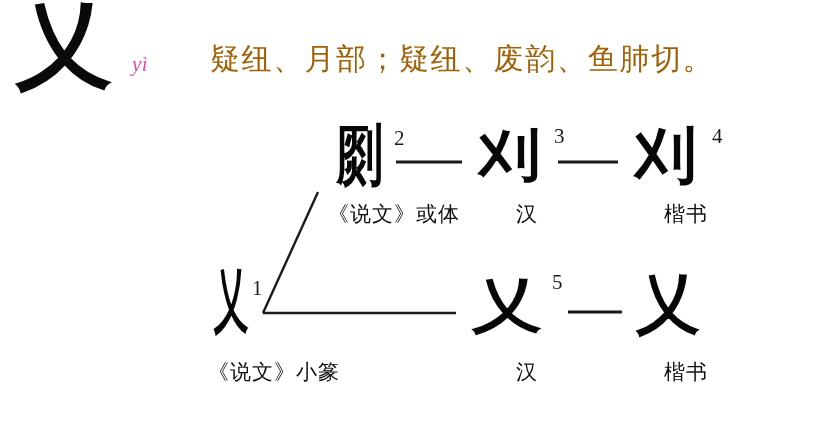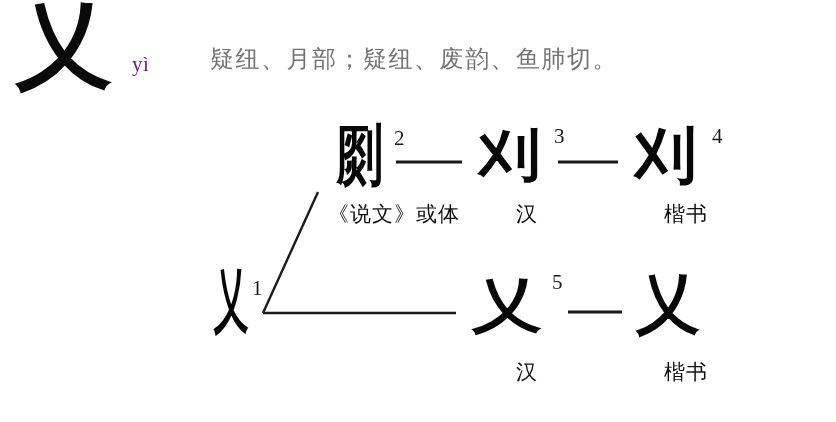--- a/index.html
+++ b/index.html
@@ -38,33 +38,34 @@
     transform: scaleX(1.05);
   }
 
   .pinyin {
     position: absolute;
     left: 132px;
     top: 52px;
     font-family: "Liberation Serif", "DejaVu Serif", serif;
     font-size: 21px;
     letter-spacing: 0.5px;
-    color: #701a75;
+    color: #ec4899;
+    font-style: italic;
   }
 
   .gloss {
     position: absolute;
     left: 210px;
     top: 42px;
     font-family: "DejaVu Serif", "Liberation Serif", serif;
-    font-size: 24px;
+    font-size: 30px;
     line-height: 34px;
     letter-spacing: 1.5px;
     white-space: nowrap;
-    color: #737373;
+    color: #a16207;
   }
 
   
   .diagram {
     position: absolute;
     left: 0;
     top: 100px;
     width: 836px;
     height: 322px;
   }
@@ -182,20 +183,21 @@
     <div class="node" id="node-4">
       <span class="glyph">刈</span>
       <span class="num">4</span>
     </div>
     <div class="caption" id="cap-4">楷书</div>
 
     <div class="node" id="node-1">
       <span class="glyph">乂</span>
       <span class="num">1</span>
     </div>
+    <div class="caption" id="cap-1">《说文》小篆</div>
 
     <div class="node" id="node-5">
       <span class="glyph">乂</span>
       <span class="num">5</span>
     </div>
     <div class="caption" id="cap-5">汉</div>
 
     <div class="node" id="node-6">
       <span class="glyph">乂</span>
     </div>

